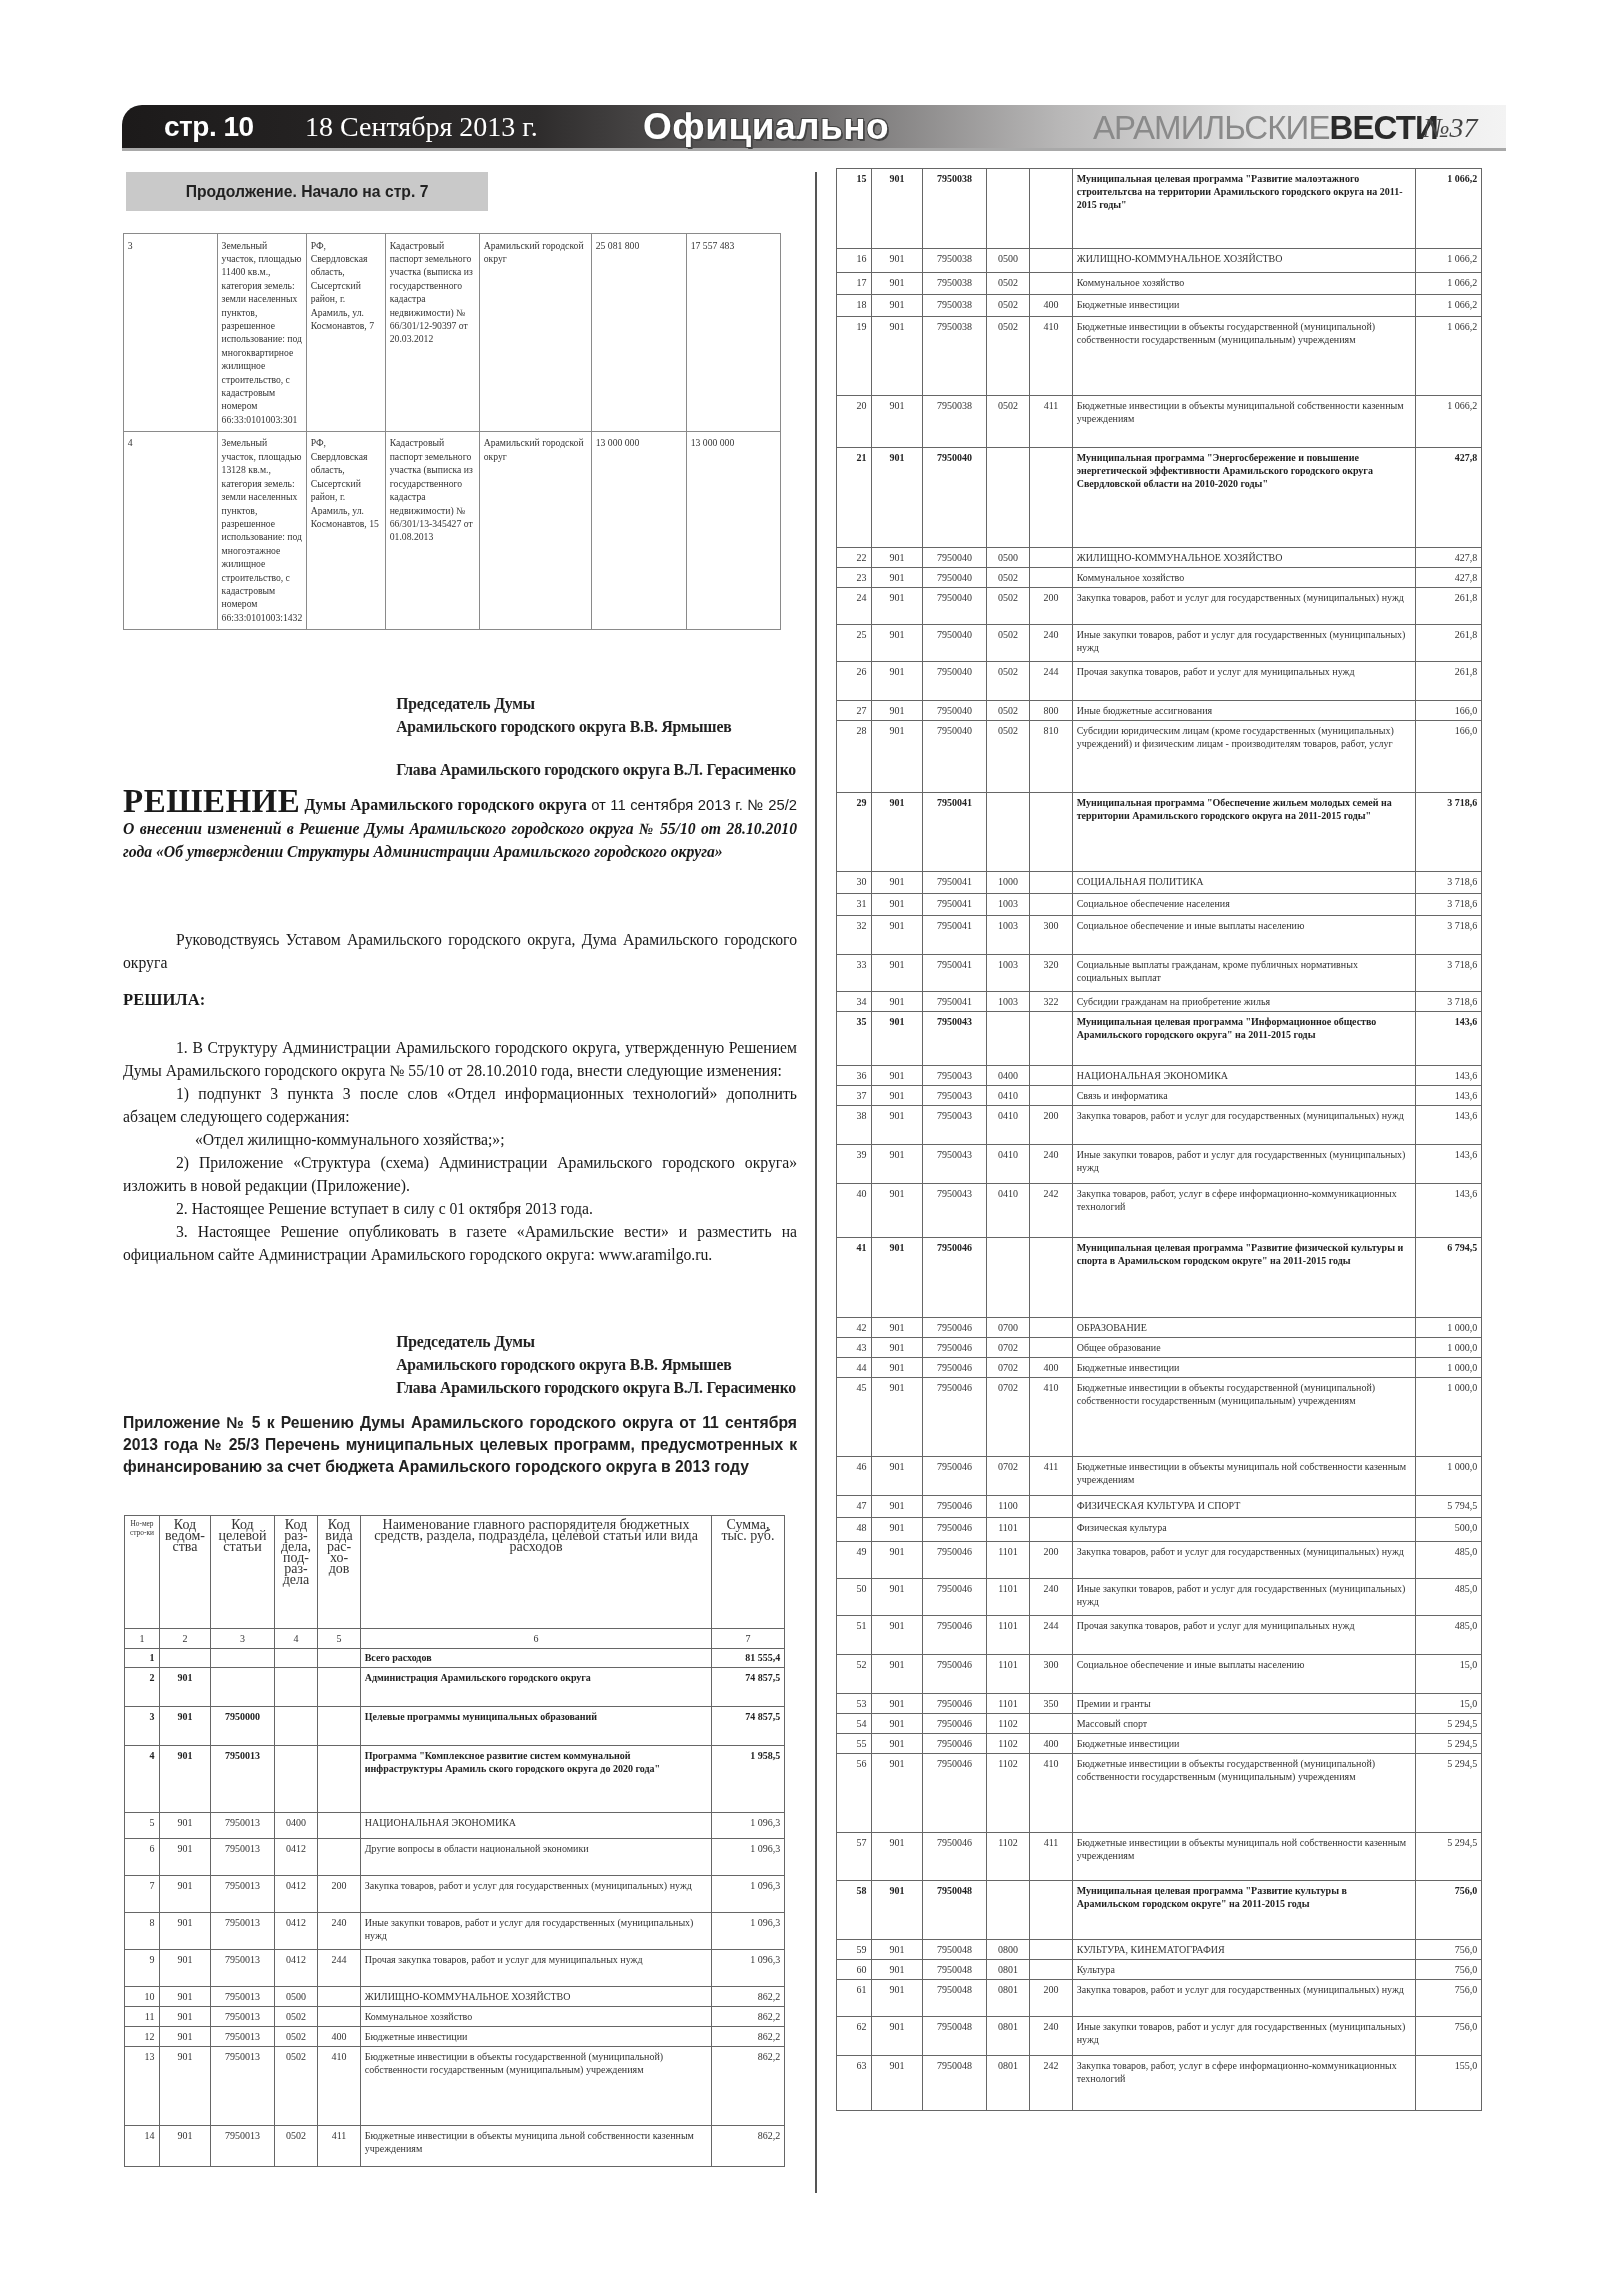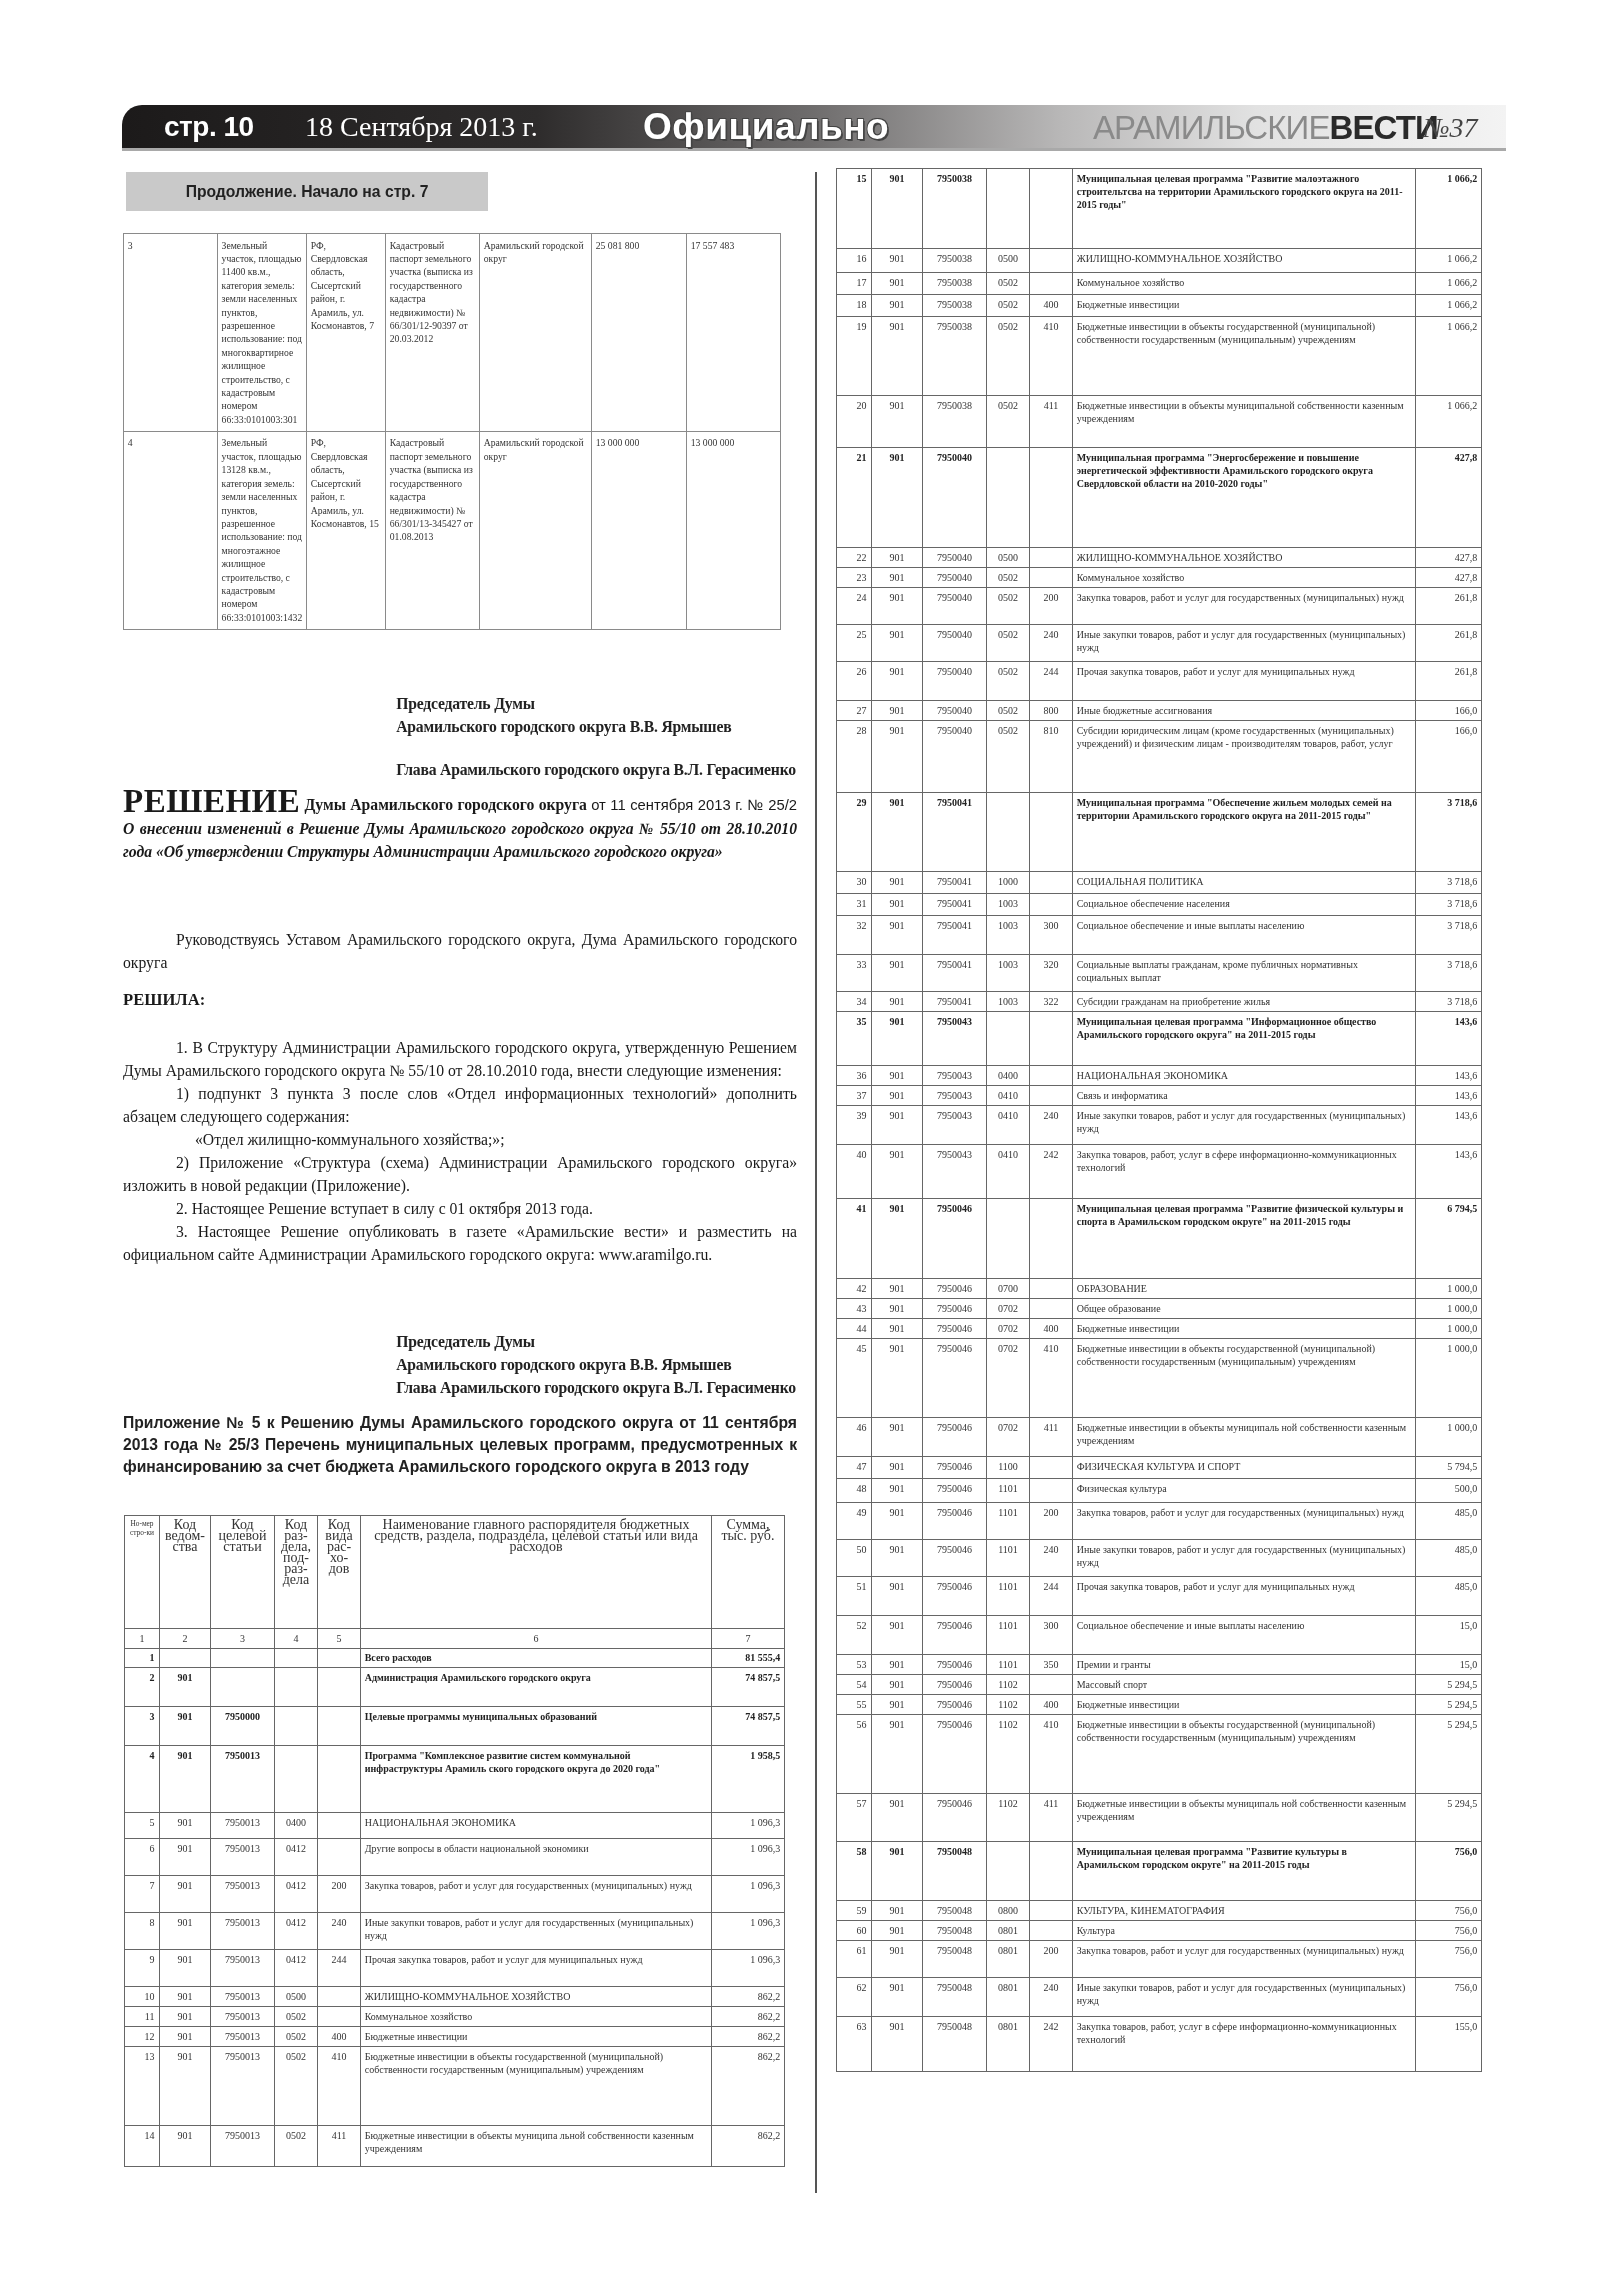--- a/index.html
+++ b/index.html
@@ -519,20 +519,29 @@
       <tr style="height: 20px;">
         <td class="n">37</td>
         <td class="c">901</td>
         <td class="c">7950043</td>
         <td class="c">0410</td>
         <td class="c"></td>
         <td>Связь и информатика</td>
         <td class="s">143,6</td>
       </tr>
       <tr style="height: 39px;">
+        <td class="n">38</td>
+        <td class="c">901</td>
+        <td class="c">7950043</td>
+        <td class="c">0410</td>
+        <td class="c">200</td>
+        <td>Закупка товаров, работ и услуг для государственных (муниципальных) нужд</td>
+        <td class="s">143,6</td>
+      </tr>
+      <tr style="height: 39px;">
         <td class="n">39</td>
         <td class="c">901</td>
         <td class="c">7950043</td>
         <td class="c">0410</td>
         <td class="c">240</td>
         <td>Иные закупки товаров, работ и услуг для государственных (муниципальных) нужд</td>
         <td class="s">143,6</td>
       </tr>
       <tr style="height: 54px;">
         <td class="n">40</td>

